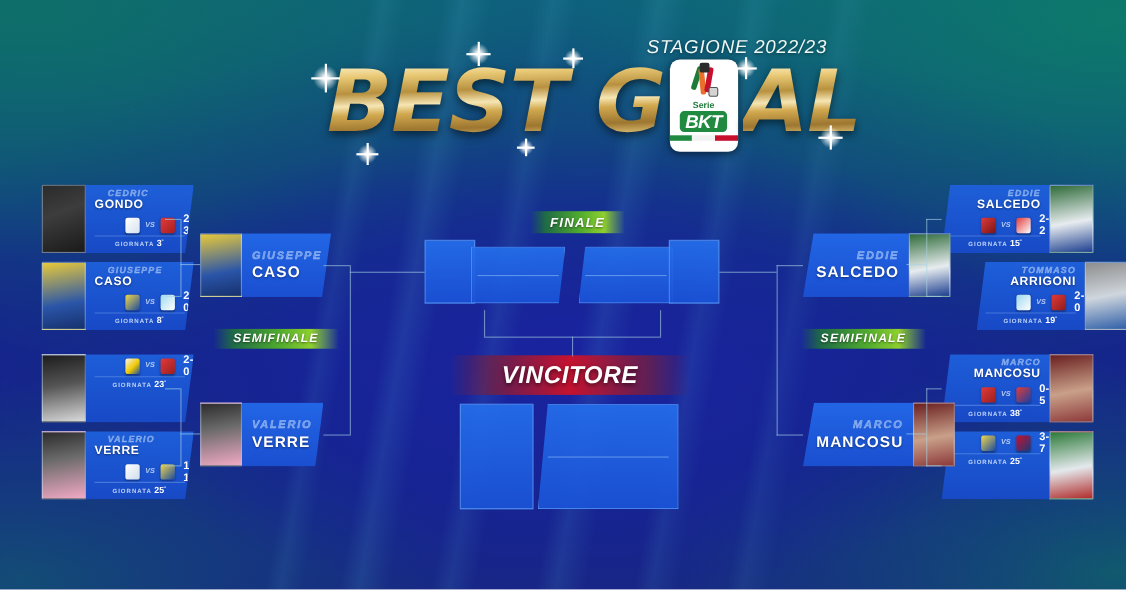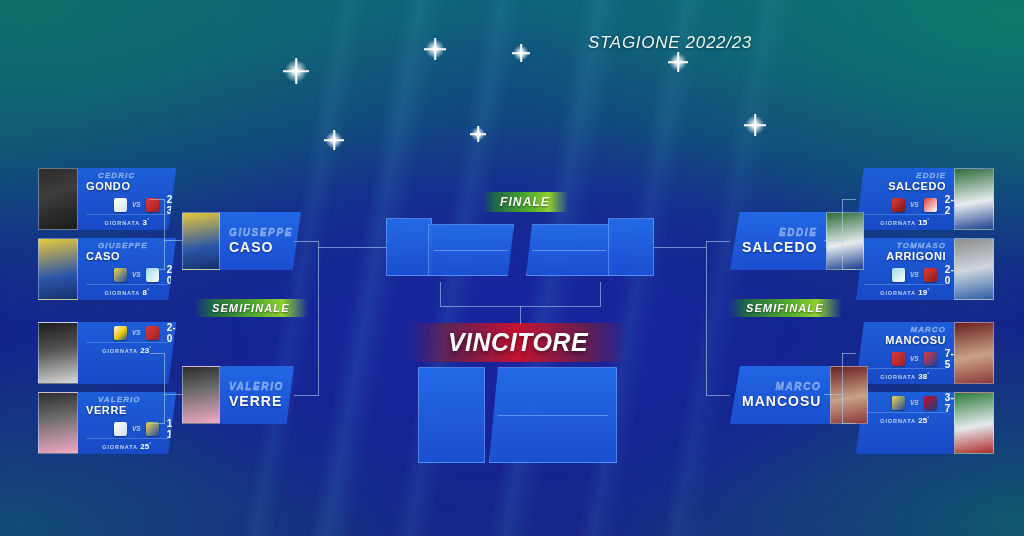--- a/index.html
+++ b/index.html
@@ -128,21 +128,21 @@
     padding: 3px 18px; white-space: nowrap;
     text-shadow: 0 1px 2px rgba(0,0,0,.5);
   }
   .banner.green {
     background: linear-gradient(90deg, rgba(30,70,60,0) 0%, #1f6b45 16%, #4faa2e 52%, #8fd02e 78%, rgba(143,208,46,0) 100%);
   }
   .banner.finale { font-size: 12px; }
   #vincitore {
     position: absolute; left: 408px; top: 323px; width: 220px;
     text-align: center;
-    font-size: 25px; font-weight: 900; font-style: italic; letter-spacing: .5px;
+    font-size: 22px; font-weight: 900; font-style: italic; letter-spacing: .5px;
     color: #ffffff; padding: 5px 0;
     background: linear-gradient(90deg, rgba(26,35,160,0) 0%, rgba(120,30,60,.75) 18%, #c41230 50%, rgba(120,30,60,.75) 82%, rgba(26,35,160,0) 100%);
     text-shadow: 0 2px 4px rgba(0,0,0,.55);
   }
 
   
   .qf {
     position: absolute;
     width: 130px; height: 62px;
     display: flex;
@@ -245,20 +245,40 @@
 </style>
 </head>
 <body>
 
 <div id="stage">
   <div id="streaks"></div>
   <div id="grain"></div>
 
   <div id="season">STAGIONE 2022/23</div>
 
+  <div id="title-wrap">
+    <span class="gold-text">BEST G</span>
+    <span id="bkt-logo">
+      <span class="ribbons">
+        <i class="rb1"></i>
+          <i class="rb2"></i>
+          <i class="rb3"></i>
+        <i class="rb-head"></i>
+          <i class="rb-ball"></i>
+      </span>
+      <span class="serie">Serie</span>
+      <span class="bkt">BKT</span>
+      <span class="tri">
+          <i class="g"></i>
+          <i class="w"></i>
+          <i class="r"></i>
+        </span>
+    </span>
+    <span class="gold-text">AL</span>
+  </div>
 
   <div class="sparkle" style="left:283px;top:58px;width:26px;height:26px;"></div>
   <div class="sparkle" style="left:424px;top:38px;width:22px;height:22px;"></div>
   <div class="sparkle" style="left:512px;top:44px;width:18px;height:18px;"></div>
   <div class="sparkle" style="left:668px;top:52px;width:20px;height:20px;"></div>
   <div class="sparkle" style="left:744px;top:114px;width:22px;height:22px;"></div>
   <div class="sparkle" style="left:324px;top:130px;width:20px;height:20px;"></div>
   <div class="sparkle" style="left:470px;top:126px;width:16px;height:16px;"></div>
 
   <div class="banner green finale" id="lbl-finale" style="left:482px;top:192px;">FINALE</div>
@@ -371,21 +391,21 @@
         <span class="score">2-2</span>
       </div>
       <div class="gior">
         <span>GIORNATA</span>
         <b>15</b><sup>ª</sup>
       </div>
     </div>
     <div class="photo" style="background-image:linear-gradient(170deg,#2f6b3a 0%,#e7ecef 55%,#1d3f8f 100%),radial-gradient(circle at 50% 32%, #6b4a33 22%, transparent 23%);"></div>
   </div>
 
-  <div class="qf right" style="left:856px;top:238px;">
+  <div class="qf right" style="left:888px;top:238px;">
     <div class="body">
       <div class="nameblock">
         <div class="first">TOMMASO</div>
         <div class="last">ARRIGONI</div>
       </div>
       <div class="matchrow">
         <span class="crest" style="background:linear-gradient(135deg,#9fd8ef 0%,#ffffff 100%);"></span>
         <span class="vs">VS</span>
         <span class="crest" style="background:linear-gradient(135deg,#e03a3a 0%,#8f1b1b 100%);"></span>
         <span class="score">2-0</span>
@@ -401,21 +421,21 @@
   <div class="qf right" style="left:856px;top:322px;">
     <div class="body">
       <div class="nameblock">
         <div class="first">MARCO</div>
         <div class="last">MANCOSU</div>
       </div>
       <div class="matchrow">
         <span class="crest" style="background:linear-gradient(135deg,#e03a3a 0%,#9c1f1f 100%);"></span>
         <span class="vs">VS</span>
         <span class="crest" style="background:linear-gradient(135deg,#e23b3b 0%,#1b3fa0 100%);"></span>
-        <span class="score">7-5</span>
+        <span class="score">0-5</span>
       </div>
       <div class="gior">
         <span>GIORNATA</span>
         <b>38</b><sup>ª</sup>
       </div>
     </div>
     <div class="photo" style="background-image:linear-gradient(170deg,#6a2020 0%,#c9a089 55%,#8d3a3a 100%),radial-gradient(circle at 50% 30%, #c08a62 24%, transparent 25%);"></div>
   </div>
 
   <div class="qf right" style="left:856px;top:392px;">

